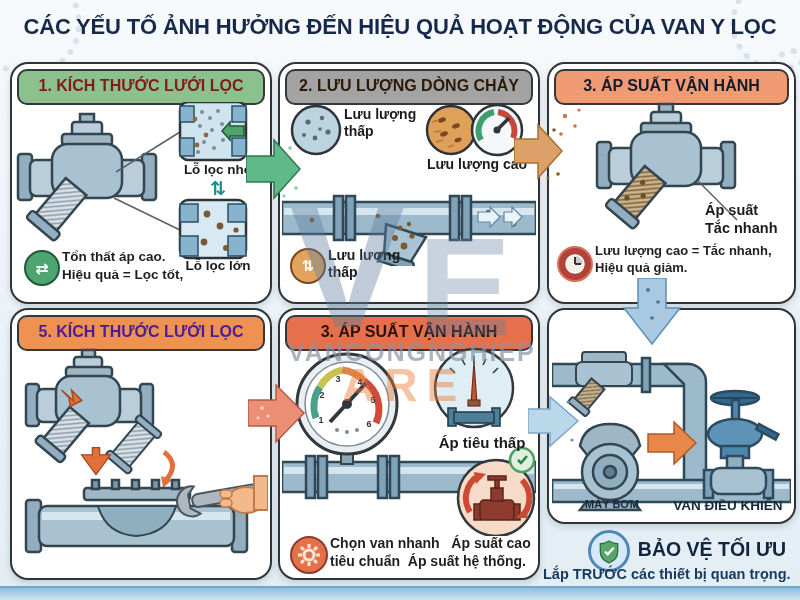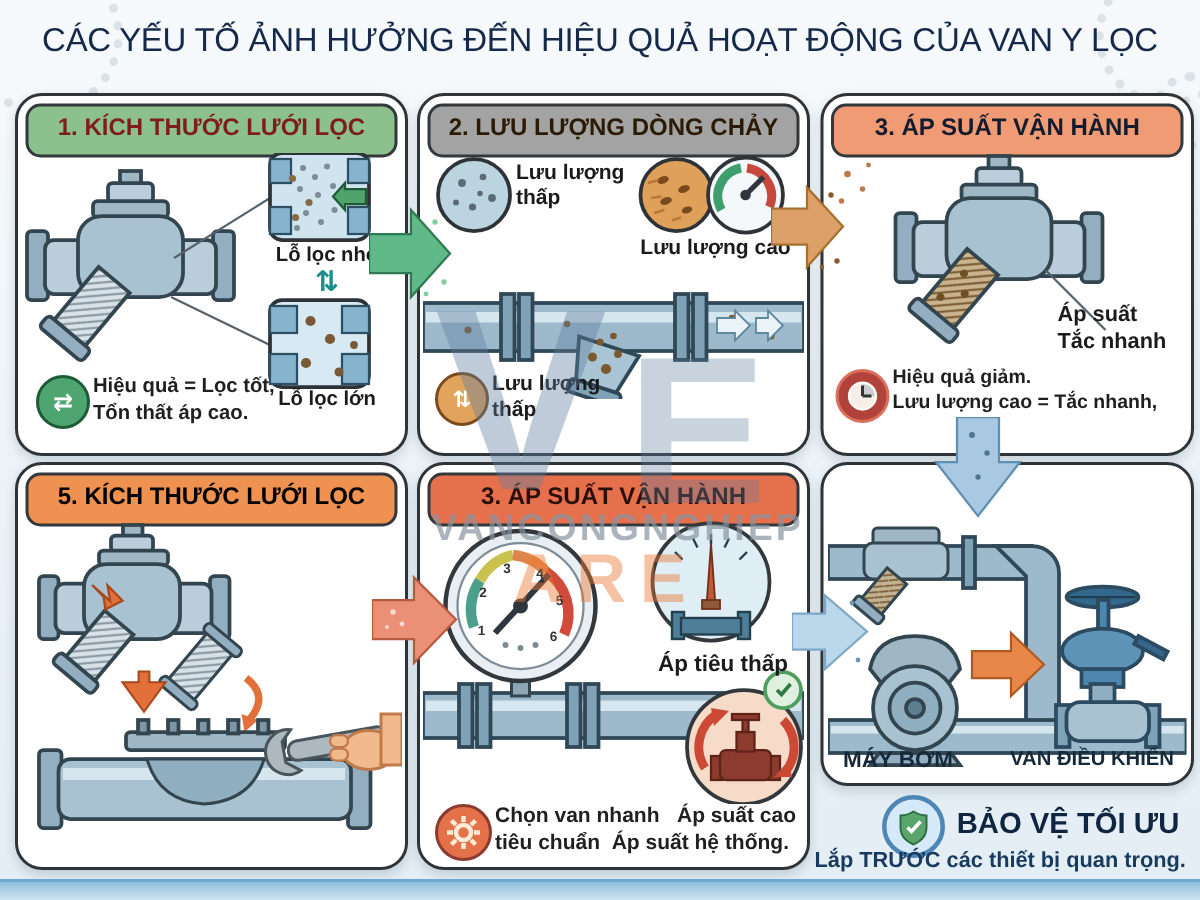--- a/index.html
+++ b/index.html
@@ -1,29 +1,29 @@
 <!DOCTYPE html>
 <html><head>
 <meta charset="utf-8">
 <style>
   html,body{margin:0;padding:0;}
   .stage{position:relative;width:800px;height:600px;overflow:hidden;
     background:linear-gradient(180deg,#F7FAFC 0%,#EAF2F7 60%,#E3EDF4 100%);
     font-family:"Liberation Sans","DejaVu Sans",sans-serif;}
   .gear-deco{position:absolute;border:6px dotted rgba(150,168,180,.28);border-radius:50%;}
   .title{position:absolute;left:0;top:14px;width:800px;text-align:center;
-    font-size:22px;font-weight:400;color:#16294A;white-space:nowrap;letter-spacing:-.2px;}
+    font-size:22px;font-weight:700;color:#16294A;white-space:nowrap;letter-spacing:-.2px;}
   .panel{position:absolute;background:#fff;border:2.5px solid #2F3438;border-radius:18px;
     box-shadow:0 3px 7px rgba(40,60,80,.18);}
   .phead{position:absolute;left:5px;right:5px;top:5px;height:32px;border:2px solid #33383D;
     border-radius:10px;text-align:center;line-height:30px;font-weight:800;font-size:16px;color:#1B1B1B;}
   .h1{background:#8CC08C;color:#7f1d1d;}
   .h2{background:#a3a3a3;color:#2B1A05;}
   .h3{background:#F09B73;color:#131C2E;}
-  .h4{background:#EF9150;color:#000000;}
+  .h4{background:#EF9150;color:#4c1d95;}
   .h5{background:#E7704C;color:#2A0F08;}
   .ill{position:absolute;}
   .lbl{position:absolute;font-weight:800;color:#1B1B1B;line-height:1.22;}
   .circ-icon{position:absolute;border-radius:50%;display:flex;align-items:center;justify-content:center;
     font-weight:800;color:#fff;}
   .note{position:absolute;font-weight:800;color:#1F1F1F;line-height:1.3;}
   .arrow{position:absolute;z-index:5;}
   .wm{position:absolute;z-index:6;pointer-events:none;font-weight:800;}
   .footer-strip{position:absolute;left:0;bottom:0;width:800px;height:12px;
     background:linear-gradient(180deg,#8FBEDD,#CFE3F1);border-top:2px solid #6FA8CF;z-index:2;}
@@ -105,22 +105,22 @@
           <circle cx="212" cy="146" r="3"></circle>
             <circle cx="222" cy="128" r="2.6"></circle>
         </g>
       </g>
     </svg>
     <div class="lbl" style="left:158px;top:98px;width:96px;text-align:center;font-size:13.5px;">Lỗ lọc nhỏ</div>
     <div class="lbl" style="left:186px;top:113px;width:40px;text-align:center;font-size:19px;color:#1D8C8C;z-index:3;">⇅</div>
     <div class="lbl" style="left:158px;top:194px;width:96px;text-align:center;font-size:13.5px;">Lỗ lọc lớn</div>
     <div class="circ-icon" style="left:12px;top:186px;width:32px;height:32px;background:#4EA56F;border:2.5px solid #1E5A38;font-size:16px;">⇄</div>
     <div class="note" style="left:50px;top:184px;width:150px;font-size:13.5px;">
+      <div>Tổn thất áp cao.</div>
       <div>Hiệu quả = Lọc tốt,</div>
-      <div>Tổn thất áp cao.</div>
     </div>
   </section>
 
   <section class="panel" style="left:278px;top:62px;width:258px;height:238px;">
     <div class="phead h2">2. LƯU LƯỢNG DÒNG CHẢY</div>
     <svg class="ill" style="left:2px;top:36px;" width="254" height="166" viewBox="0 0 254 166">
 
       <g>
         <circle cx="34" cy="30" r="24" fill="#BCD4E0" stroke="#2E3338" stroke-width="2.5"></circle>
         <g fill="#5A6B76">
@@ -236,22 +236,22 @@
     </div>
     <div class="circ-icon" style="left:8px;top:182px;width:32px;height:32px;background:#B2433A;border:2.5px solid #D9705C;">
       <svg width="22" height="22" viewBox="0 0 22 22">
         <circle cx="11" cy="11" r="9" fill="#F7EFE7" stroke="#FFFFFF" stroke-width="1.5"></circle>
         <path d="M11,11 L11,3 A8,8 0 0 1 19,11 Z" fill="#C9CDD1"></path>
         <line x1="11" y1="11" x2="11" y2="4" stroke="#333" stroke-width="2"></line>
         <line x1="11" y1="11" x2="17" y2="11" stroke="#333" stroke-width="2"></line>
       </svg>
     </div>
     <div class="note" style="left:46px;top:179px;width:196px;font-size:13px;">
+      <div>Lưu lượng cao = Tắc nhanh,</div>
       <div>Hiệu quả giảm.</div>
-      <div>Lưu lượng cao = Tắc nhanh,</div>
     </div>
   </section>
 
   <section class="panel" style="left:10px;top:308px;width:258px;height:268px;">
     <div class="phead h4">5. KÍCH THƯỚC LƯỚI LỌC</div>
     <svg class="ill" style="left:2px;top:38px;" width="254" height="226" viewBox="0 0 254 226">
       <defs>
         <pattern id="mesh4" width="6" height="6" patternUnits="userSpaceOnUse">
           <rect width="6" height="6" fill="#D8E2E8"></rect>
           <path d="M0 6 L6 0 M-1 1 L1 -1 M5 7 L7 5" stroke="#8796A2" stroke-width="1.4"></path>
@@ -458,21 +458,21 @@
         <rect x="169" y="134" width="28" height="12" fill="#4E87AE"></rect>
         <rect x="175" y="144" width="16" height="16" fill="#8FAEC0"></rect>
         <rect x="152" y="158" width="9" height="28" fill="#7FA2B6"></rect>
         <rect x="212" y="158" width="9" height="28" fill="#7FA2B6"></rect>
         <rect x="159" y="156" width="55" height="26" rx="9" fill="#A9C2D1"></rect>
         <rect x="207" y="112" width="22" height="6" fill="#33688C" transform="rotate(28 207 112)"></rect>
       </g>
 
       <polygon points="96,122 122,122 122,110 144,131 122,152 122,140 96,140" fill="#E8874A" stroke="#B05A20" stroke-width="1.5"></polygon>
     </svg>
-    <div class="lbl" style="left:13px;top:188px;width:100px;text-align:left;font-size:15px;color:#16293B;z-index:3;">MÁY BƠM</div>
+    <div class="lbl" style="left:13px;top:188px;width:100px;text-align:center;font-size:11px;color:#16293B;z-index:3;">MÁY BƠM</div>
     <div class="lbl" style="left:116px;top:188px;width:126px;text-align:center;font-size:13.5px;color:#16293B;z-index:3;">VAN ĐIỀU KHIỂN</div>
   </section>
 
   <div class="circ-icon" style="left:588px;top:530px;width:36px;height:36px;background:#D6E9F8;border:3px solid #4E86B8;z-index:3;">
     <svg width="24" height="26" viewBox="0 0 36 38">
       <path d="M18,4 C23,7 28,8 31,8 V20 C31,29 25,34 18,37 C11,34 5,29 5,20 V8 C8,8 13,7 18,4 Z" fill="#5AA56B" stroke="#2F6E44" stroke-width="2"></path>
       <path d="M12,20 l4,4 l9,-10" fill="none" stroke="#FFFFFF" stroke-width="3.5"></path>
     </svg>
   </div>
   <div class="lbl" style="left:632px;top:538px;width:160px;font-size:19.5px;color:#0F2540;z-index:3;text-align:center;">BẢO VỆ TỐI ƯU</div>

